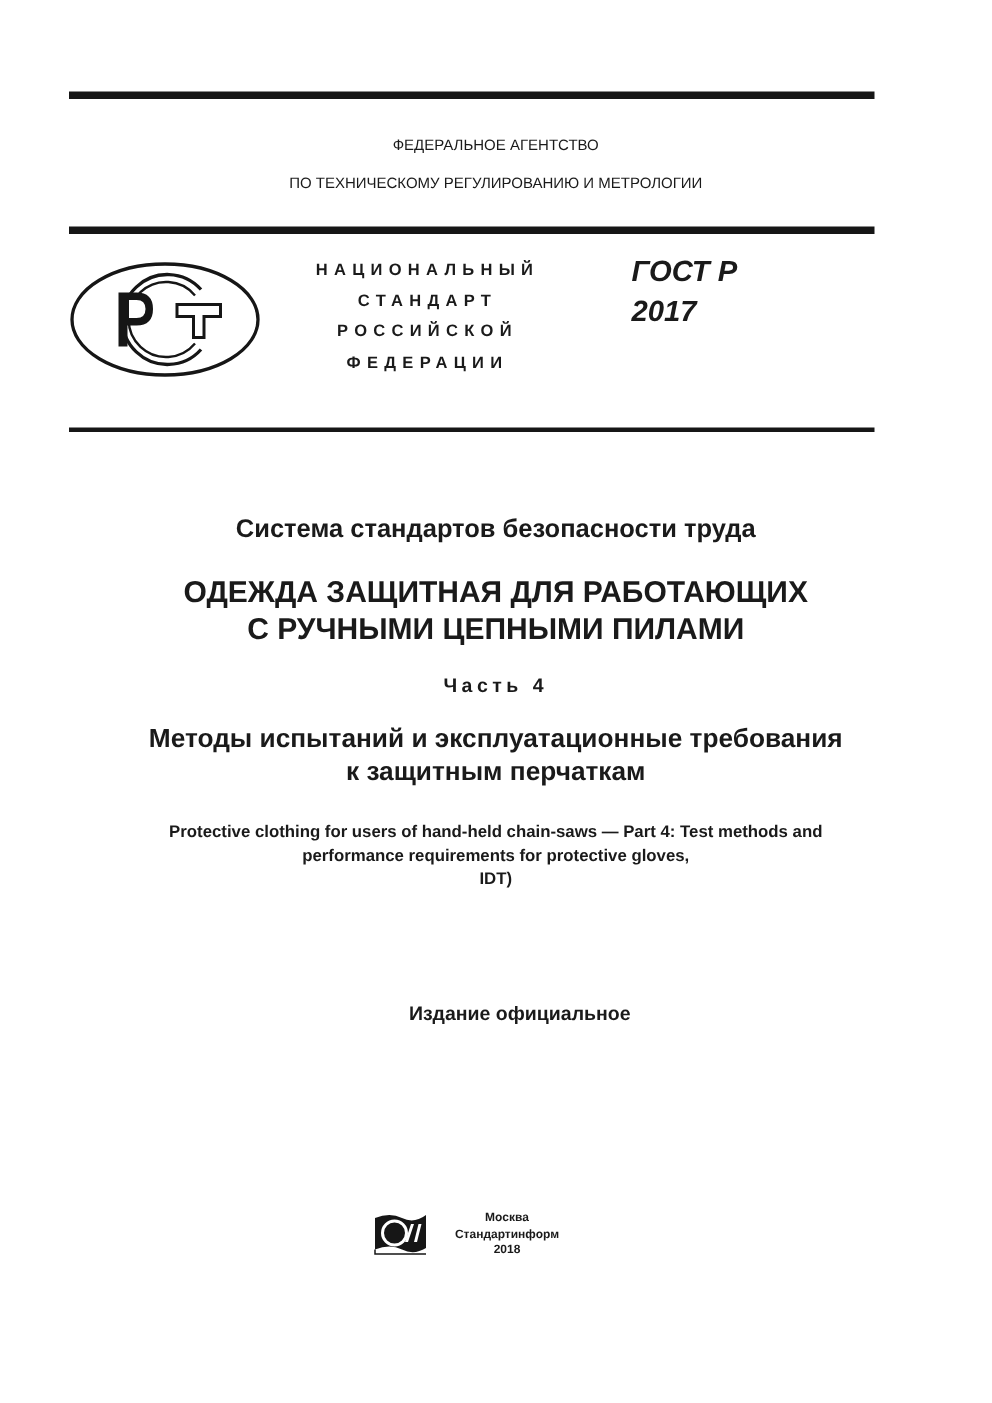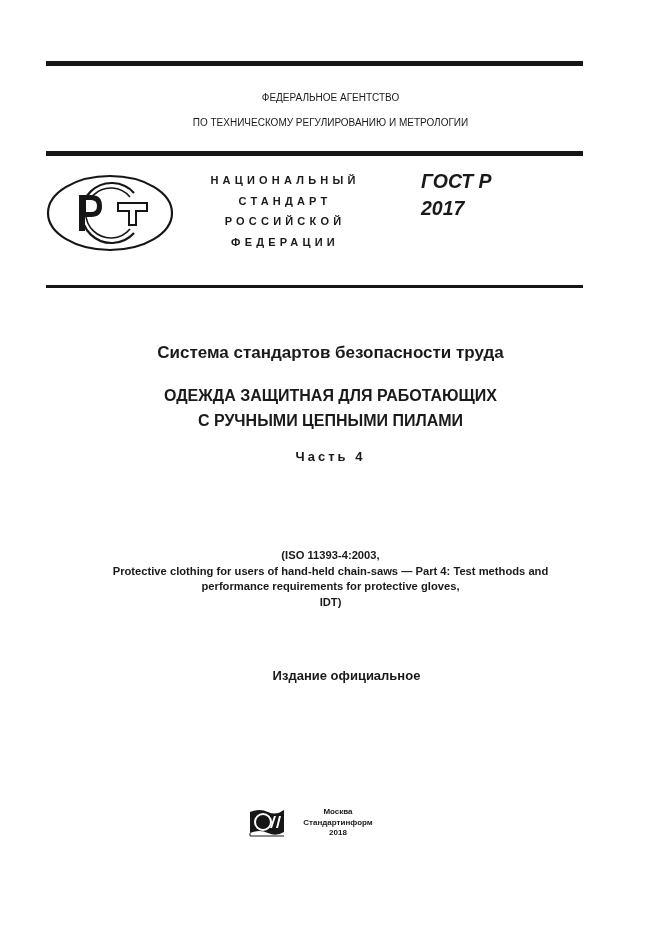--- a/index.html
+++ b/index.html
@@ -5,21 +5,21 @@
   html, body { margin: 0; padding: 0; background: #ffffff; }
   body { width: 661px; height: 935px; position: relative; overflow: hidden;
          font-family: "Liberation Sans", sans-serif; color: #1a1a1a; }
   .rule { position: absolute; left: 46px; width: 537px; background: #161616; }
   .abs { position: absolute; }
   .center { text-align: center; }
   .agency { left: 0; width: 661px; font-weight: normal; font-size: 10px; }
   .national { left: 180px; width: 210px; font-weight: bold; font-size: 11px; letter-spacing: 4.2px; line-height: 20.5px; }
   .gost { left: 421px; font-weight: bold; font-size: 19.5px; line-height: 27px; font-style: italic; }
   .series { left: 0; width: 661px; font-weight: bold; font-size: 17px; }
-  .title { left: 0; width: 661px; font-weight: bold; font-size: 16px; line-height: 25px; }
+  .title { left: 0; width: 661px; font-weight: bold; font-size: 20px; line-height: 25px; }
   .part { left: 0; width: 661px; font-weight: bold; font-size: 13px; letter-spacing: 3px; }
   .subtitle { left: 0; width: 661px; font-weight: bold; font-size: 17.5px; line-height: 22px; }
   .iso { left: 0; width: 661px; font-weight: bold; font-size: 11.2px; line-height: 15.5px; }
   .edition { left: 16px; width: 661px; font-weight: bold; font-size: 13px; }
   .publisher { left: 298px; width: 80px; font-weight: bold; font-size: 8px; line-height: 10.5px; }
 </style>
 </head>
 <body>
 
 <div class="rule" style="top:61px;height:5px;"></div>
@@ -55,24 +55,25 @@
 <div class="abs series center" style="top:343px;">Система стандартов безопасности труда</div>
 
 <div class="abs title center" style="top:383px;">
   <div>ОДЕЖДА ЗАЩИТНАЯ ДЛЯ РАБОТАЮЩИХ</div>
   <div>С РУЧНЫМИ ЦЕПНЫМИ ПИЛАМИ</div>
 </div>
 
 <div class="abs part center" style="top:449px;">Часть 4</div>
 
 <div class="abs subtitle center" style="top:481px;">
+  <div>Методы испытаний и эксплуатационные требования</div>
+  <div>к защитным перчаткам</div>
 </div>
 
 <div class="abs iso center" style="top:548px;">
-  <div>(ISO 11393-4:2003,</div>
   <div>Protective clothing for users of hand-held chain-saws — Part 4: Test methods and</div>
   <div>performance requirements for protective gloves,</div>
   <div>IDT)</div>
 </div>
 
 <div class="abs edition center" style="top:668px;">Издание официальное</div>
 
 <div class="abs" style="left:248px;top:806px;width:38px;height:32px;">
   <svg width="38" height="32" viewBox="0 0 38 32">
     <path d="M2 6 Q12 2 20 6 Q28 10 36 4 L36 26 Q28 31 20 27 Q12 23 2 27 Z" fill="#161616"></path>

